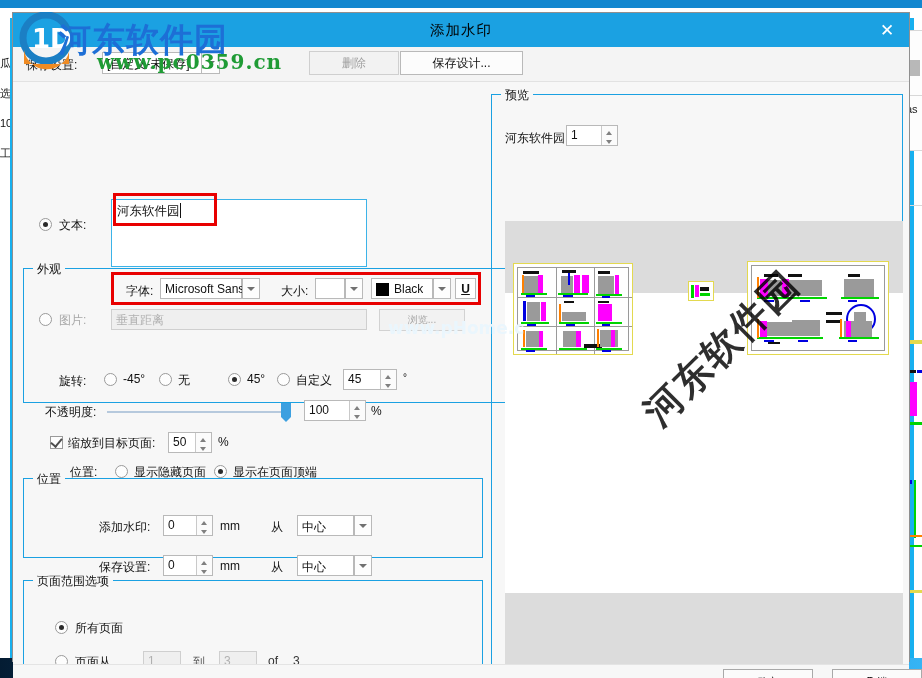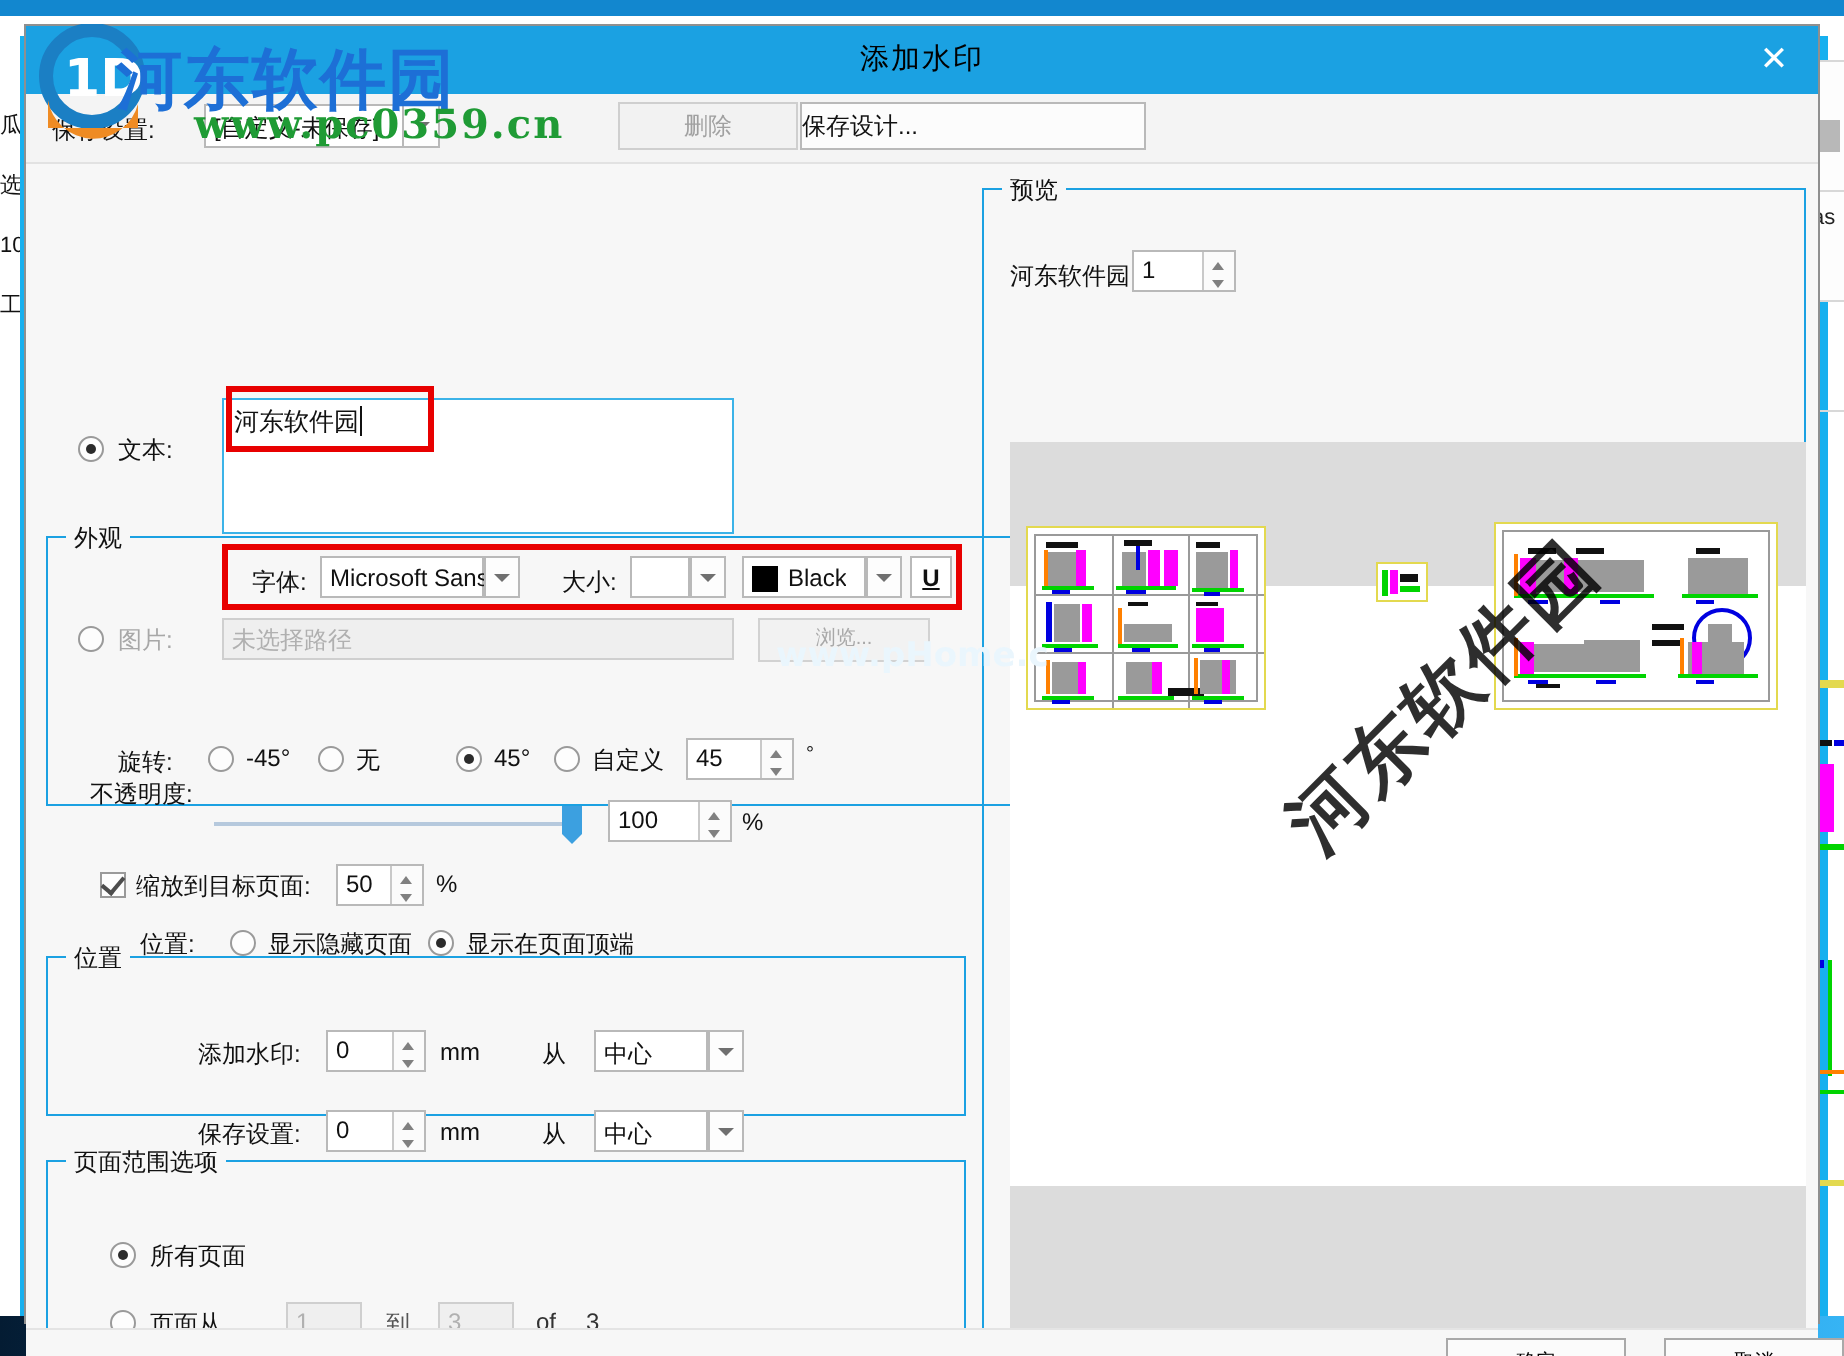--- a/index.html
+++ b/index.html
@@ -39,23 +39,23 @@
   #preset-combo{position:absolute;left:89px;top:5px;width:100px;height:22px;
     background:#ffffff;border:1px solid #b9b9b9;box-sizing:border-box;}
   #preset-combo .val{position:absolute;left:4px;top:3px;font-size:12px;color:#111;white-space:nowrap;}
   #preset-arrow{position:absolute;left:189px;top:5px;width:18px;height:22px;
     background:#fdfdfd;border:1px solid #b9b9b9;border-left:none;box-sizing:border-box;}
   .dd-caret{position:absolute;left:50%;top:50%;margin-left:-4px;margin-top:-2px;
     width:0;height:0;border-left:4px solid transparent;border-right:4px solid transparent;border-top:4px solid #707070;}
   #btn-delete{position:absolute;left:296px;top:4px;width:90px;height:24px;
     background:#f2f2f2;border:1px solid #cfcfcf;box-sizing:border-box;
     line-height:22px;text-align:center;font-size:12px;color:#a0a0a0;}
-  #btn-savedesign{position:absolute;left:387px;top:4px;width:173px;height:24px;
+  #btn-savedesign{position:absolute;left:387px;top:4px;width:123px;height:24px;
     background:#fcfcfc;border:1px solid #b9b9b9;box-sizing:border-box;
-    line-height:22px;text-align:left;font-size:12px;color:#111;}
+    line-height:22px;text-align:center;font-size:12px;color:#111;}
 
   #body-area{position:relative;height:calc(650px - 34px - 34px);background:#f7f7f7;}
 
   
   .group{position:absolute;border:1px solid #1ba1e2;box-sizing:border-box;background:transparent;}
   .group-title{position:absolute;top:-8px;left:9px;background:#f7f7f7;padding:0 4px;font-size:12px;color:#111;}
 
   
   .radio{position:absolute;width:13px;height:13px;border-radius:50%;
     border:1px solid #9a9a9a;background:#fdfdfd;box-sizing:border-box;}
@@ -225,21 +225,21 @@
     <div class="combo" style="left:442px;top:196px;width:21px;height:21px;text-align:center;">
       <div class="v" style="left:0;width:100%;text-align:center;text-decoration:underline;font-weight:bold;">U</div>
     </div>
 
     <div class="redbox" style="left:100px;top:111px;width:104px;height:33px;"></div>
     <div class="redbox" style="left:98px;top:190px;width:370px;height:33px;"></div>
 
     <div class="radio" style="left:26px;top:231px;"></div>
     <div class="lbl dim" style="left:46px;top:230px;">图片:</div>
     <div class="tbox dis" style="left:98px;top:227px;width:256px;height:21px;">
-      <div class="v ph">未选择路径</div>
+      <div class="v ph">垂直距离</div>
     </div>
     <div class="btn" style="left:366px;top:227px;width:86px;height:22px;line-height:20px;background:#f2f2f2;border:1px solid #d2d2d2;color:#a8a8a8;">浏览...</div>
 
     <div class="group" style="left:10px;top:186px;width:528px;height:135px;">
       <span class="group-title">外观</span>
     </div>
 
     <div class="lbl" style="left:46px;top:291px;">旋转:</div>
     <div class="radio" style="left:91px;top:291px;"></div>
     <div class="lbl" style="left:110px;top:290px;">-45°</div>
@@ -251,21 +251,21 @@
     <div class="lbl" style="left:283px;top:290px;">自定义</div>
     <div class="tbox" style="left:330px;top:287px;width:54px;height:21px;">
       <div class="v">45</div>
       <div class="spin" style="right:0;">
         <div class="up"></div>
         <div class="dn" style="top:50%;"></div>
       </div>
     </div>
     <div class="lbl" style="left:390px;top:290px;font-size:10px;">°</div>
 
-    <div class="lbl" style="left:32px;top:307px;">不透明度:</div>
+    <div class="lbl" style="left:32px;top:322px;">不透明度:</div>
     <div id="slider-track"></div>
     <div id="slider-thumb"></div>
     <div class="tbox" style="left:291px;top:318px;width:62px;height:21px;">
       <div class="v">100</div>
       <div class="spin" style="right:0;">
         <div class="up"></div>
         <div class="dn" style="top:50%;"></div>
       </div>
     </div>
     <div class="lbl" style="left:358px;top:322px;">%</div>

